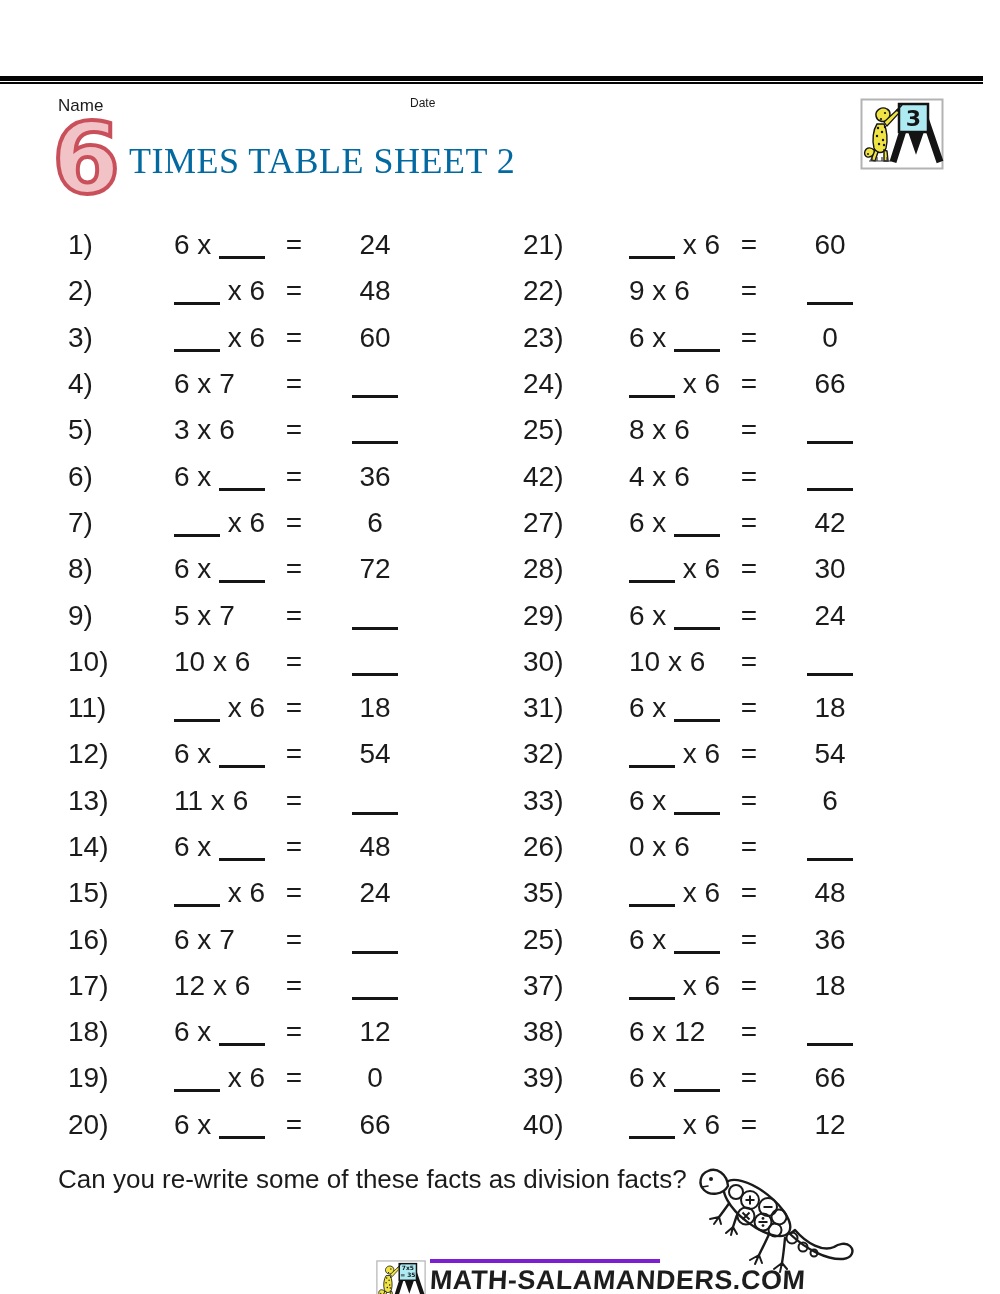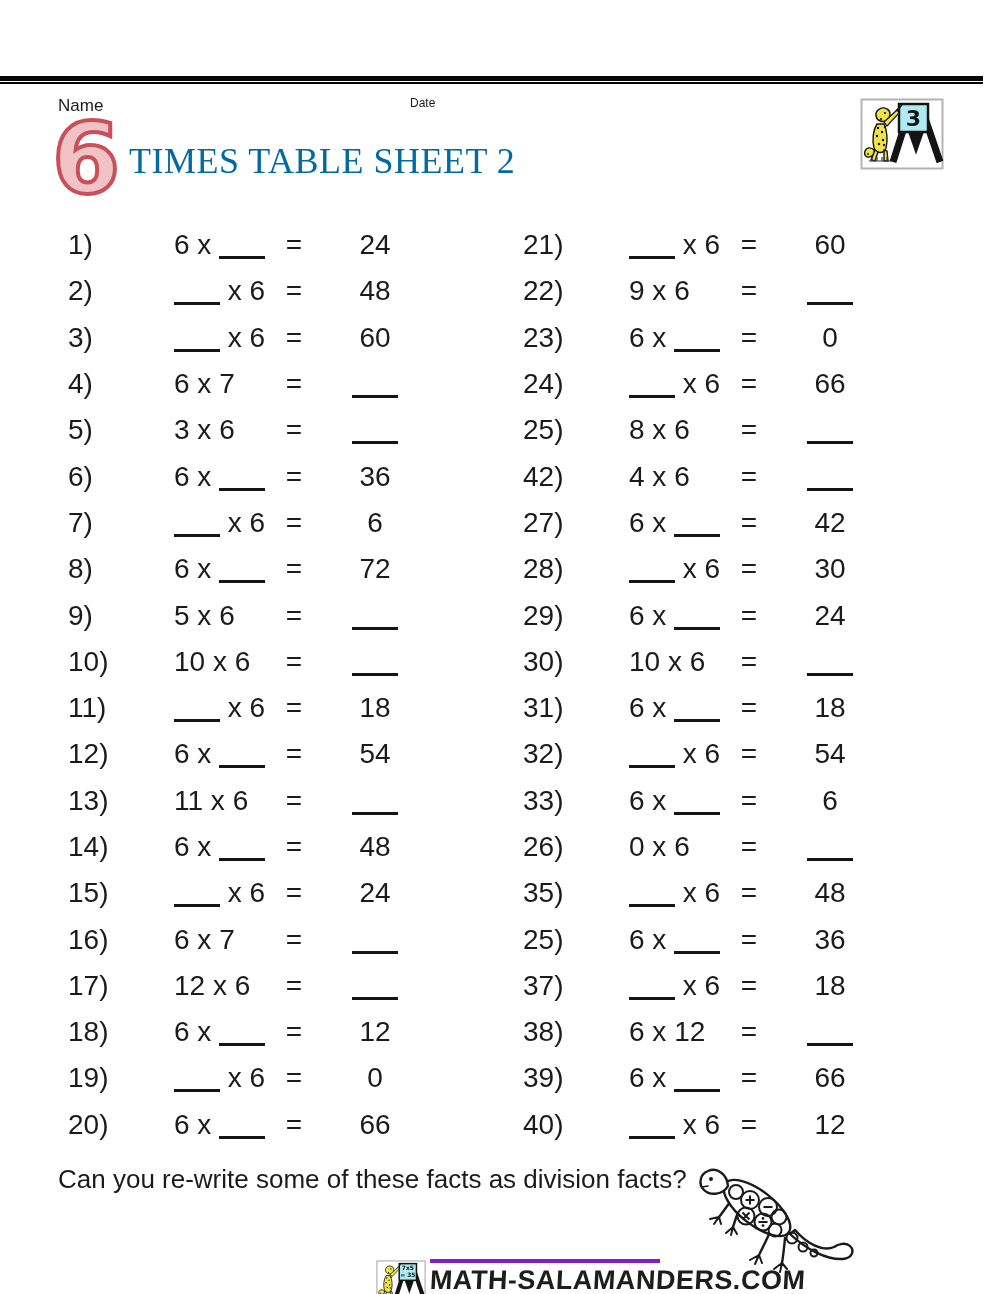--- a/index.html
+++ b/index.html
@@ -159,21 +159,21 @@
           <span class="pans">6</span>
         </div>
         <div class="prob-row">
           <span class="pnum">8)</span>
           <span class="pexpr">6 x <span class="blank"></span></span>
           <span class="peq">=</span>
           <span class="pans">72</span>
         </div>
         <div class="prob-row">
           <span class="pnum">9)</span>
-          <span class="pexpr">5 x 6</span>
+          <span class="pexpr">5 x 7</span>
           <span class="peq">=</span>
           <span class="pans"><span class="blank"></span></span>
         </div>
         <div class="prob-row">
           <span class="pnum">10)</span>
           <span class="pexpr">10 x 6</span>
           <span class="peq">=</span>
           <span class="pans"><span class="blank"></span></span>
         </div>
         <div class="prob-row">

